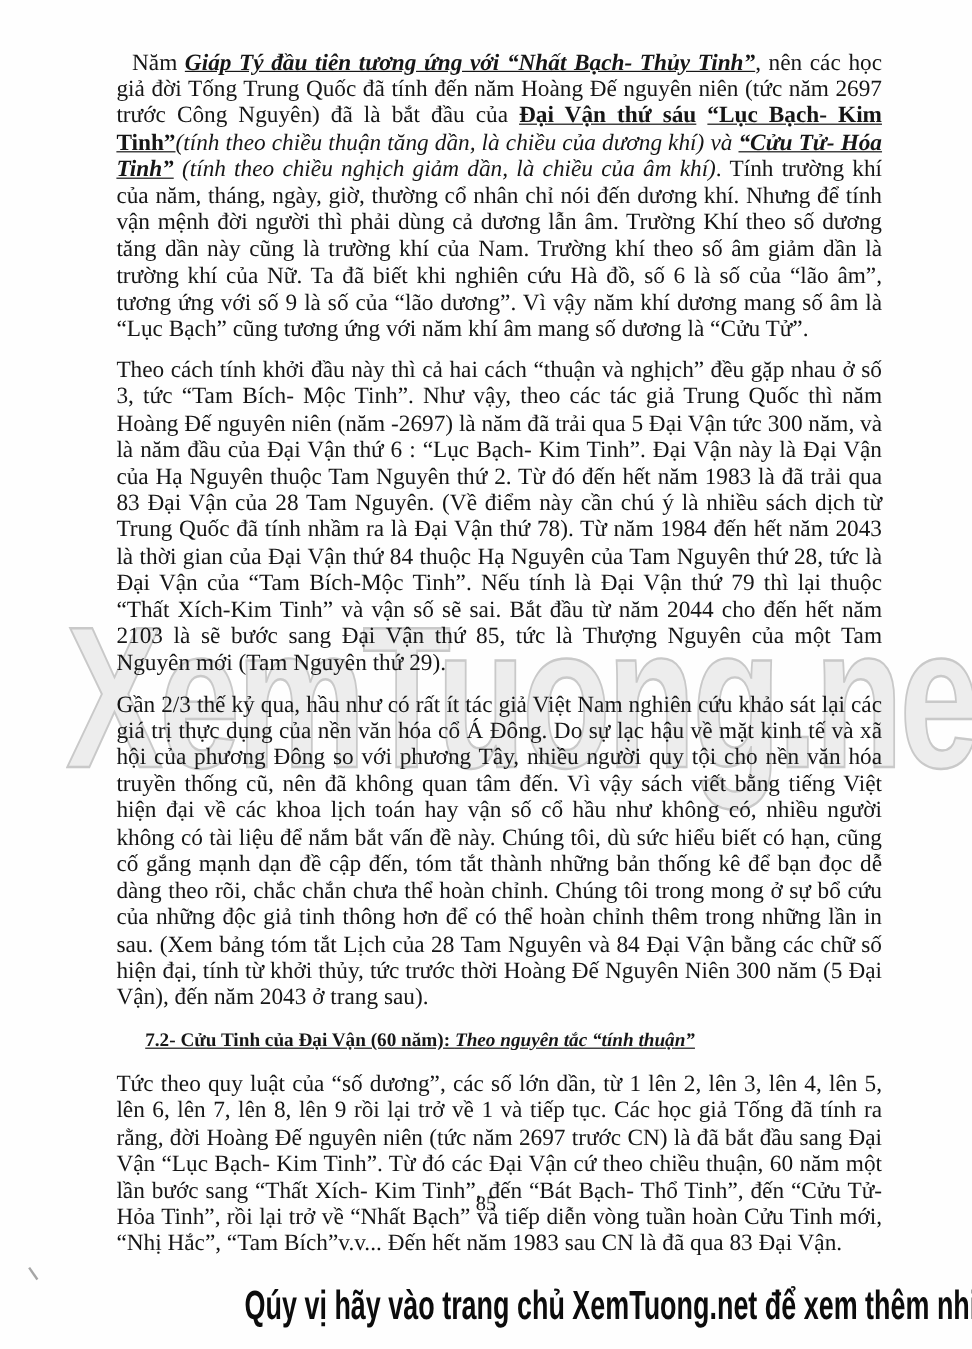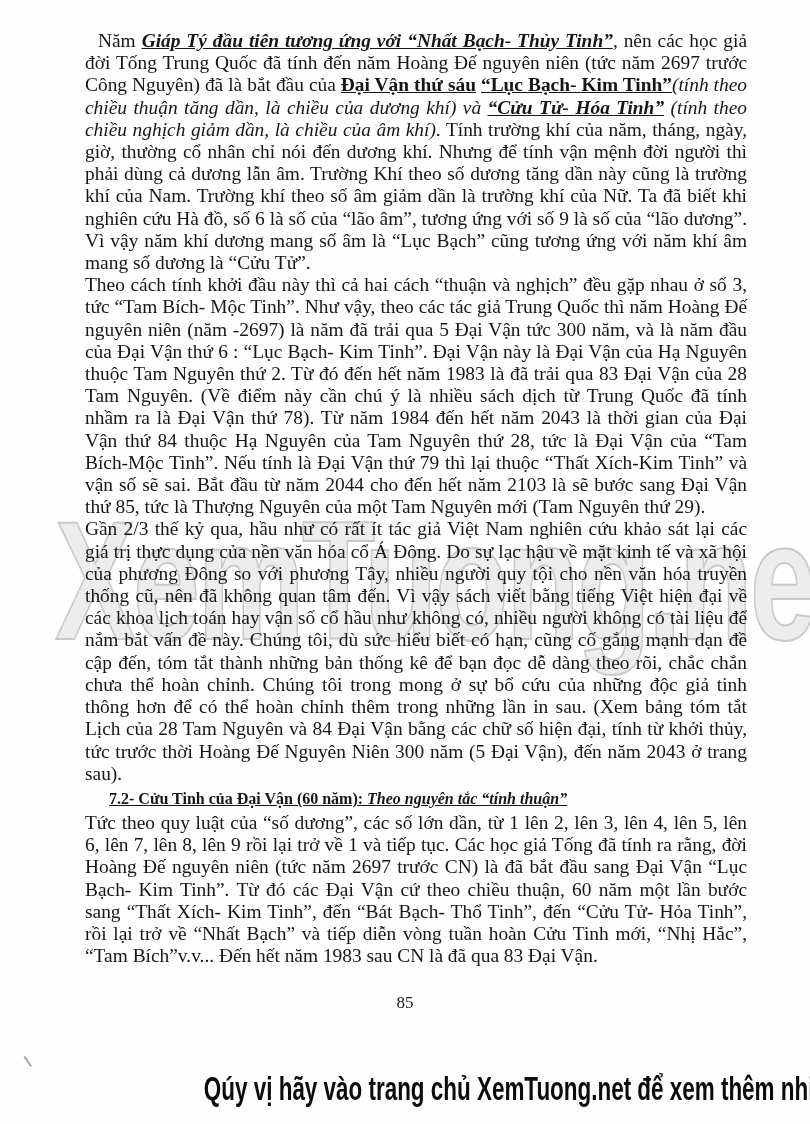--- a/index.html
+++ b/index.html
@@ -9,21 +9,21 @@
     position:relative;overflow:hidden;
   }
   .page{position:absolute;inset:0;background:#fefefe;}
   
   .body-text{
     position:absolute;left:85px;top:30px;width:662px;
     font-size:19.4px;line-height:22.2px;text-align:justify;
     color:#161616;z-index:2;
     text-rendering:optimizeLegibility;
   }
-  .body-text p{margin:0;padding:0;}
+  .body-text p{margin:12px;padding:0;}
   p.para-first{text-indent:13px;}
   p.heading{
     font-size:16px;line-height:26px;font-weight:bold;
     text-indent:24px;margin-top:1px;
   }
   .run.b{font-weight:bold;}
   .run.i{font-style:italic;}
   .run.u{text-decoration:underline;}
   
   .watermark{

